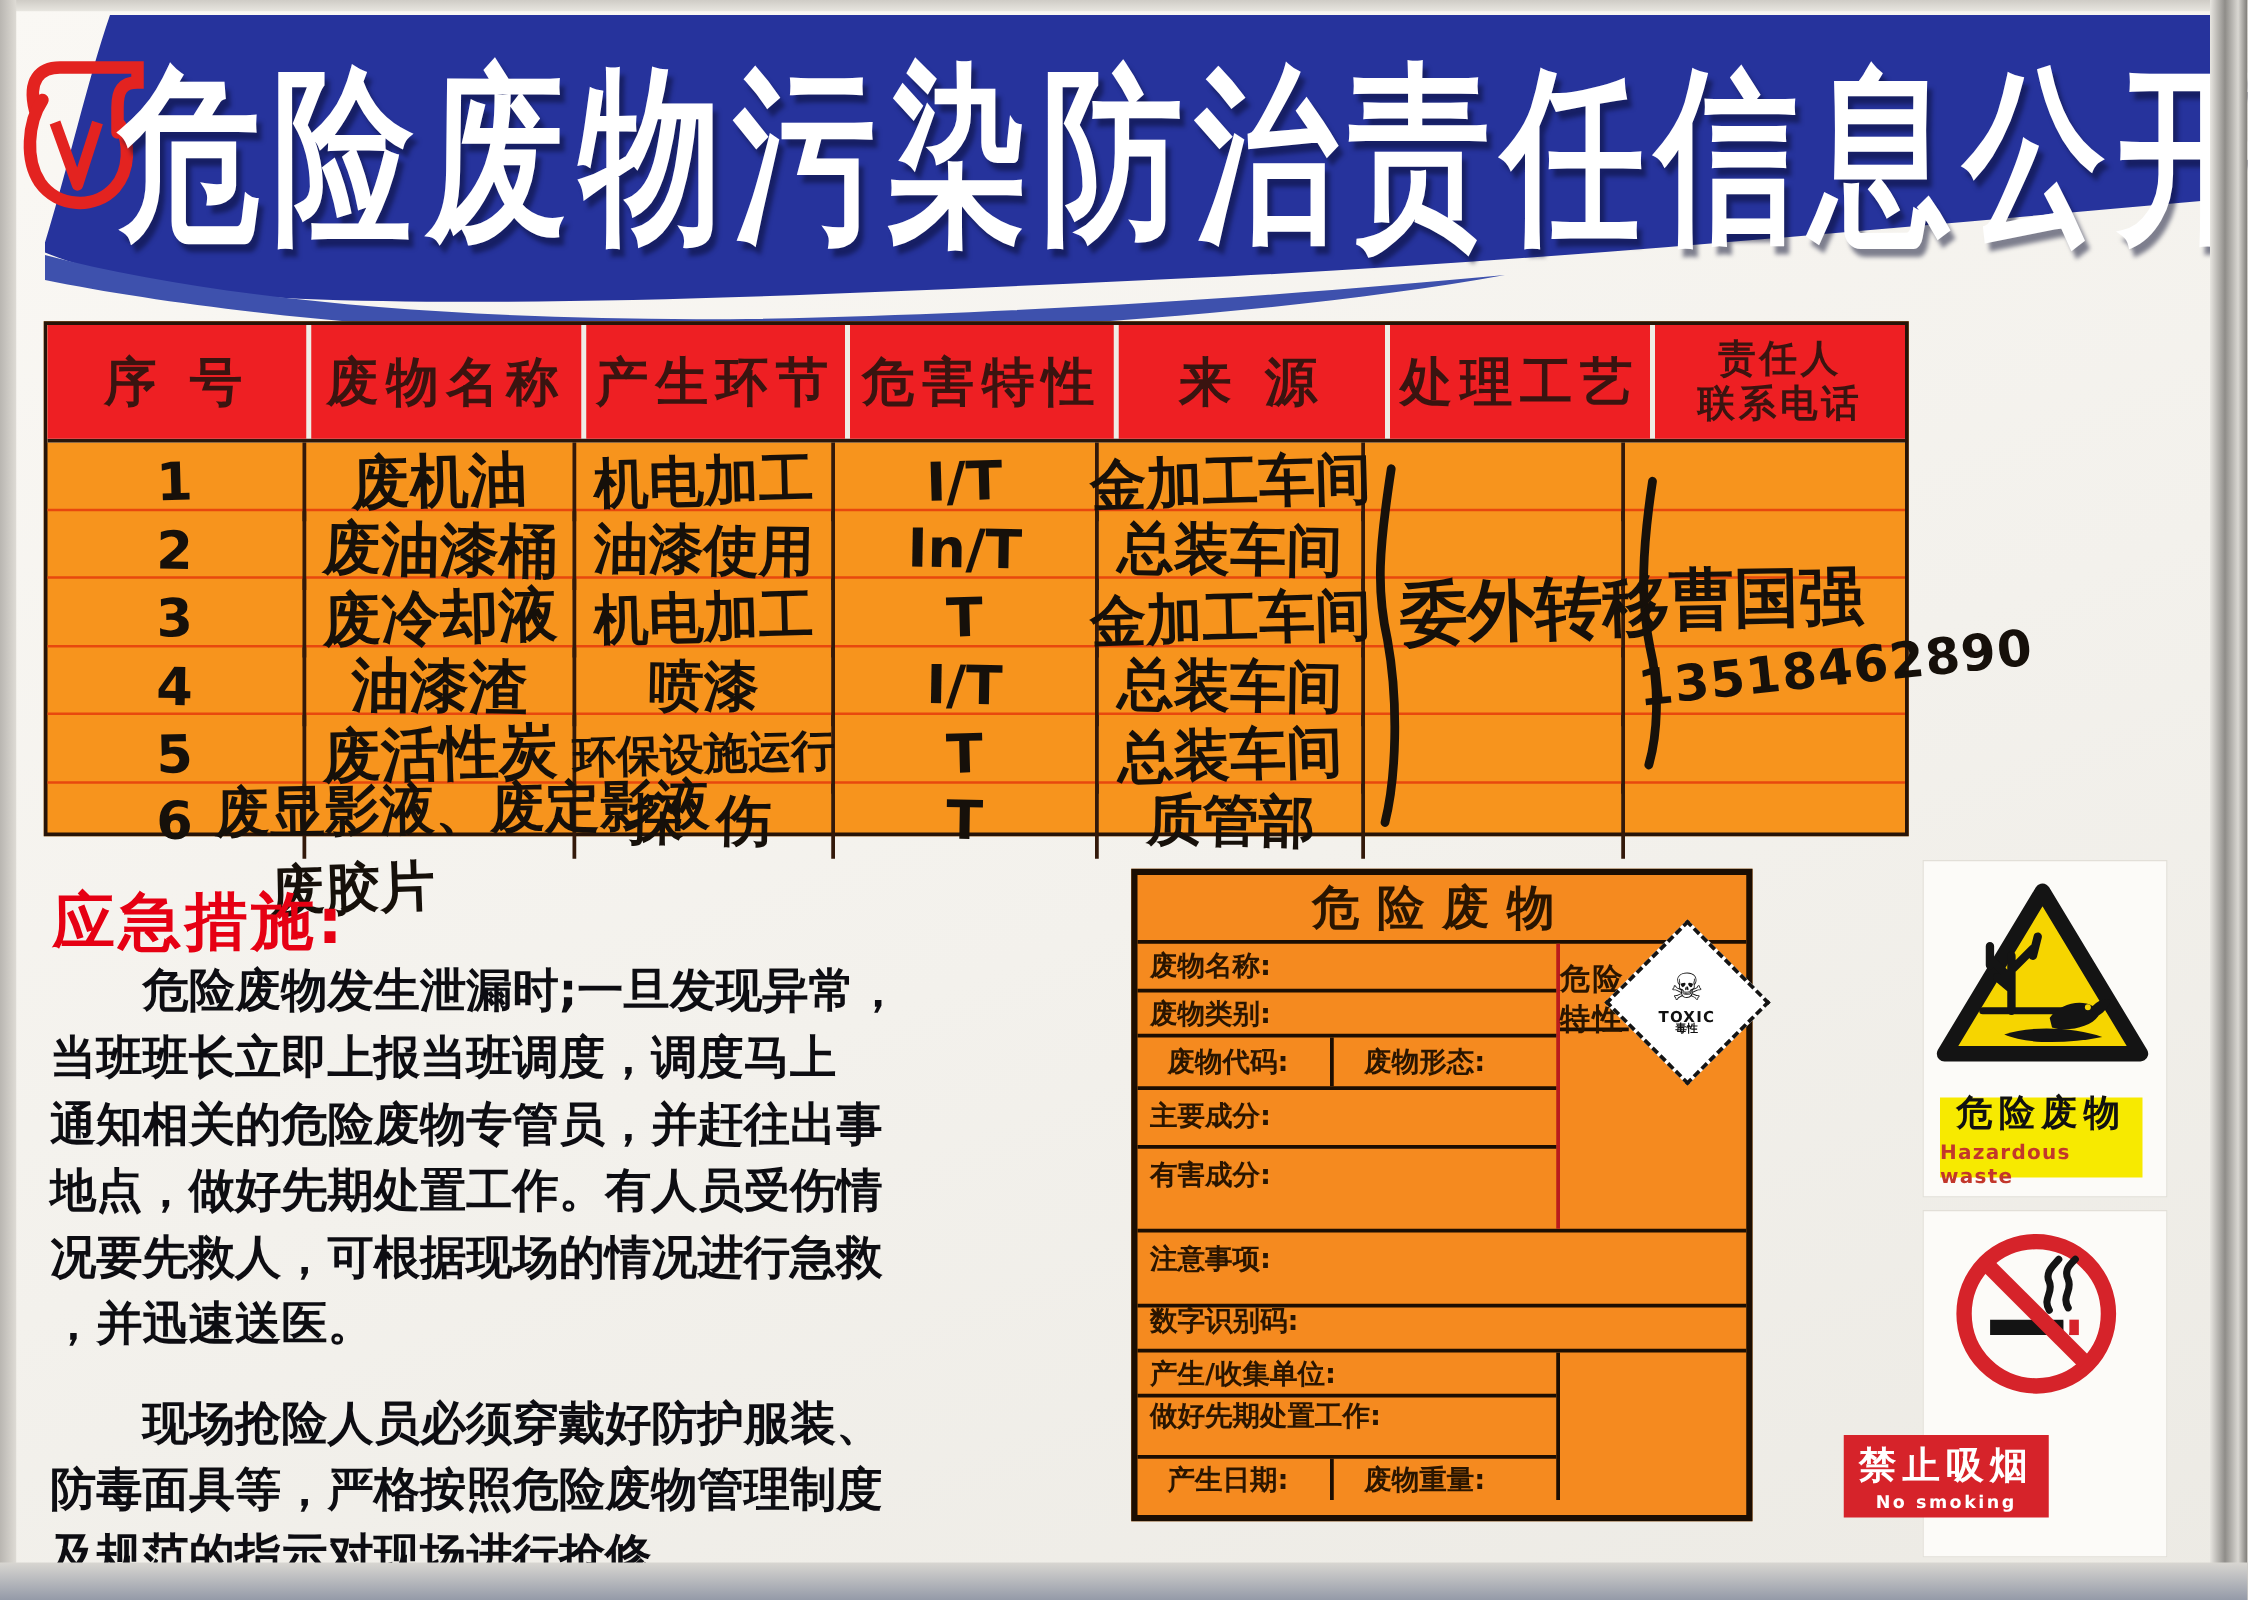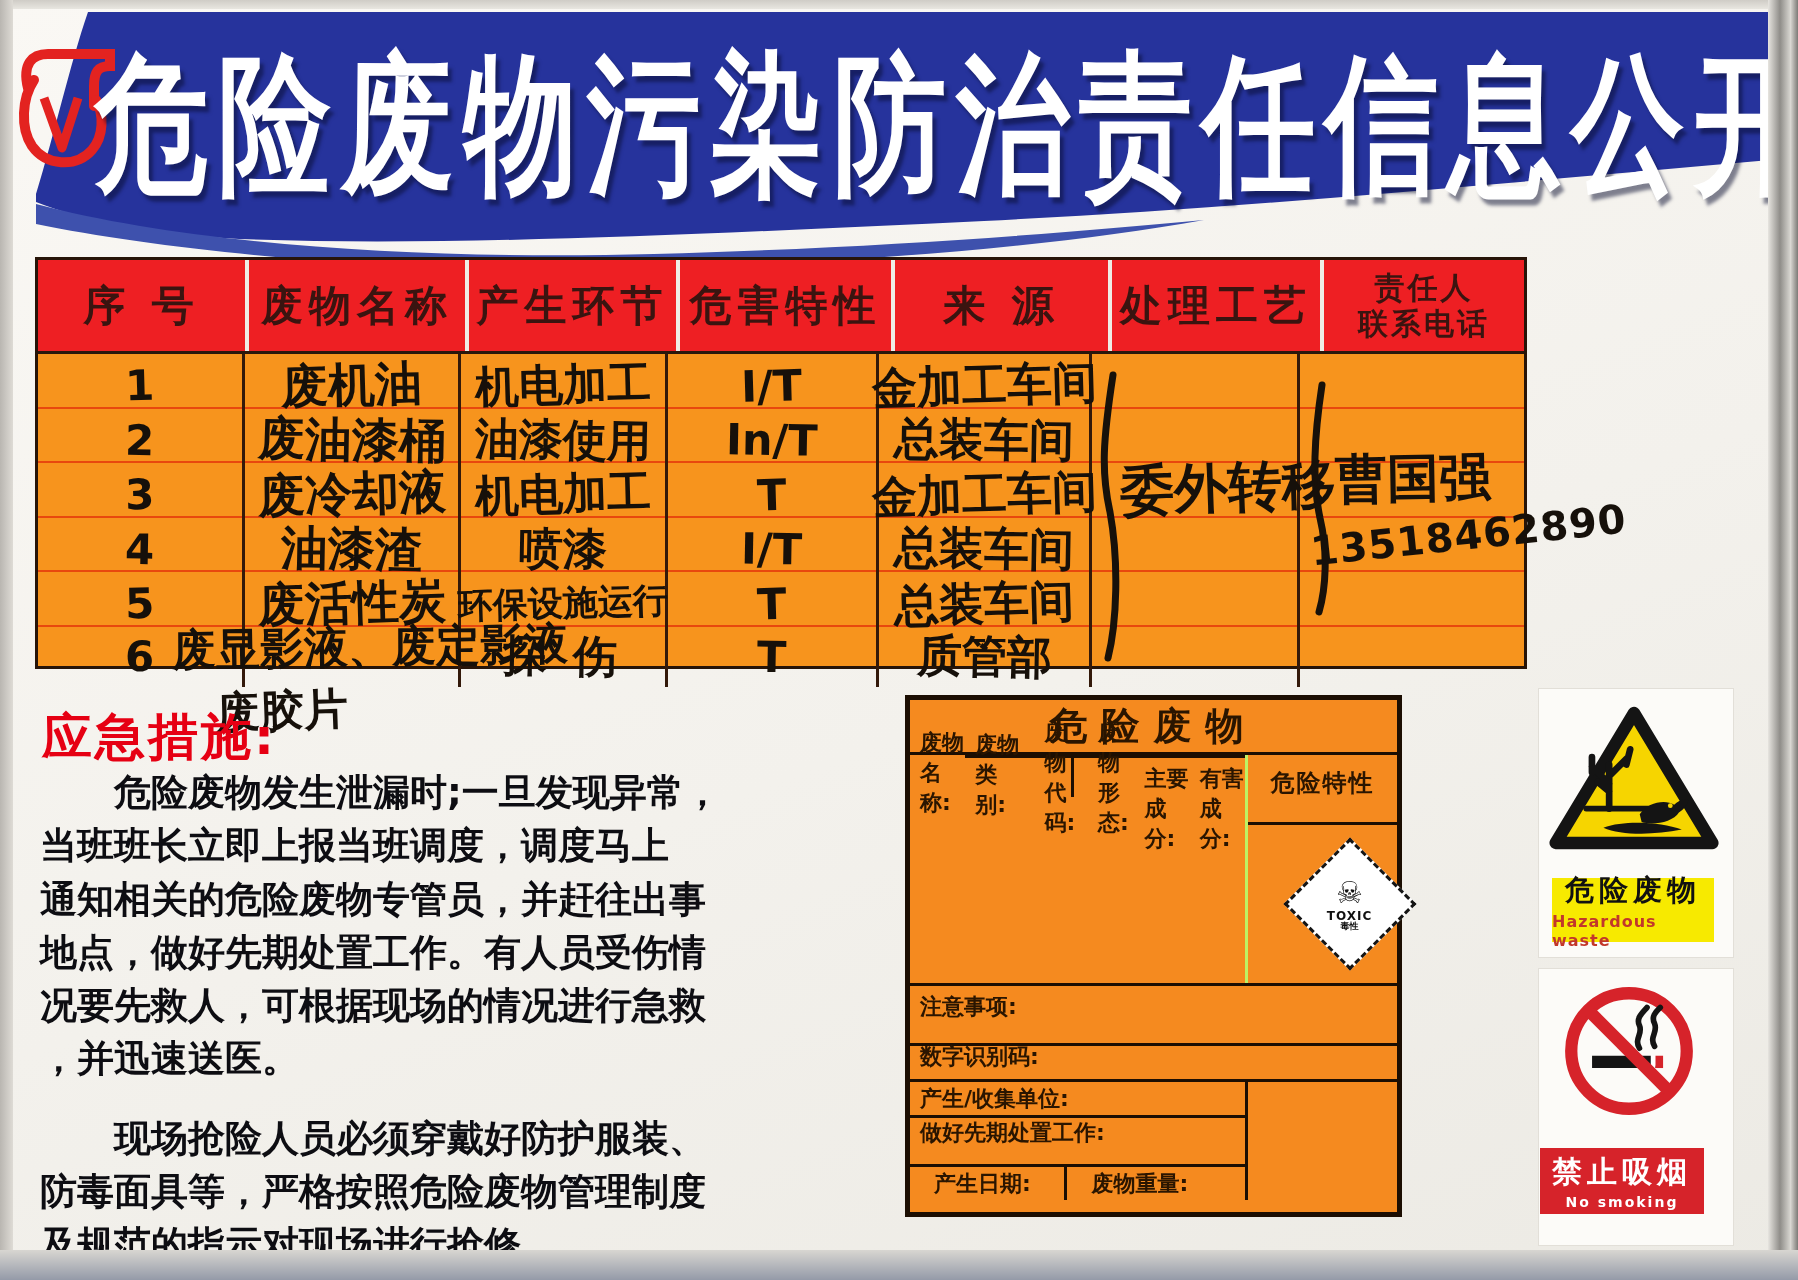--- a/index.html
+++ b/index.html
@@ -75,22 +75,22 @@
   .wlabel{
     position:absolute;left:905px;top:695px;width:497px;height:522px;
     background:#f58a1f;border:5px solid #1c0e02;box-sizing:border-box;
     color:#2a1500;
   }
   .wl-title{
     height:52px;border-bottom:3px solid #1c0e02;display:flex;align-items:center;justify-content:center;
     font-size:38px;font-weight:800;letter-spacing:14px;
   }
   .wl-mid{display:flex;height:228px;border-bottom:3px solid #1c0e02;}
-  .wl-left{width:338px;border-right:3px solid #bef264;display:flex;flex-direction:row;box-sizing:border-box;}
-  .wl-right{flex:1;display:flex;flex-direction:column;align-items:flex-end;}
+  .wl-left{width:338px;border-right:3px solid #b91c1c;display:flex;flex-direction:column;box-sizing:border-box;}
+  .wl-right{flex:1;display:flex;flex-direction:row;align-items:flex-start;}
   .wl-row{display:flex;align-items:center;padding-left:10px;font-size:22px;font-weight:700;box-sizing:border-box;}
   .wl-row + .wl-row{border-top:3px solid #1c0e02;}
   .r-name{height:36px;} .r-cat{height:36px;} .r-code{height:42px;padding-left:0;}
   .r-main{height:47px;align-items:flex-start;padding-top:6px;} .r-harm{height:58px;align-items:flex-start;padding-top:6px;}
   .wl-split{display:flex;width:100%;height:100%;align-items:center;}
   .wl-split .cell{padding-left:24px;box-sizing:border-box;height:100%;display:flex;align-items:center;}
   .wl-split .cell:first-child{width:47%;border-right:3px solid #1c0e02;}
   .wl-hazhdr{
     width:100%;height:70px;box-sizing:border-box;border-bottom:3px solid #1c0e02;
     display:flex;align-items:flex-start;justify-content:center;padding-top:12px;
@@ -114,21 +114,21 @@
 
   
   .sign-card{position:absolute;background:#fcfbf8;border:1px solid #e2dfd8;}
   .yellow-label{
     position:absolute;left:1552px;top:878px;width:162px;height:64px;background:#f7ea00;
     display:flex;flex-direction:column;align-items:center;justify-content:center;
   }
   .yellow-label .cn{font-size:29px;font-weight:800;color:#111;letter-spacing:5px;}
   .yellow-label .en{font-size:16px;font-weight:800;color:#c2372b;letter-spacing:1px;margin-top:1px;}
   .red-band{
-    position:absolute;left:1540px;top:1148px;width:164px;height:66px;background:#d6232a;
+    position:absolute;left:1475px;top:1148px;width:164px;height:66px;background:#d6232a;
     display:flex;flex-direction:column;align-items:center;justify-content:center;
   }
   .red-band .cn{font-size:30px;font-weight:800;color:#fff;letter-spacing:5px;}
   .red-band .en{font-size:14px;font-weight:700;color:#fff;letter-spacing:2px;margin-top:1px;}
 
   
   .frame-top{position:absolute;left:0;top:0;width:1798px;height:9px;background:linear-gradient(#cfccc6,#e8e6e0);}
   .frame-left{position:absolute;left:0;top:0;width:13px;height:1280px;background:linear-gradient(90deg,#b9b6b1,#dedbd5);}
   .frame-right{position:absolute;left:1768px;top:0;width:30px;height:1280px;background:linear-gradient(90deg,#e7e5e0,#8f8d89 40%,#d9d7d2 75%,#7c7a76);}
   .frame-bottom{position:absolute;left:0;top:1250px;width:1798px;height:30px;background:linear-gradient(#d8d6d1,#949aa8);}

